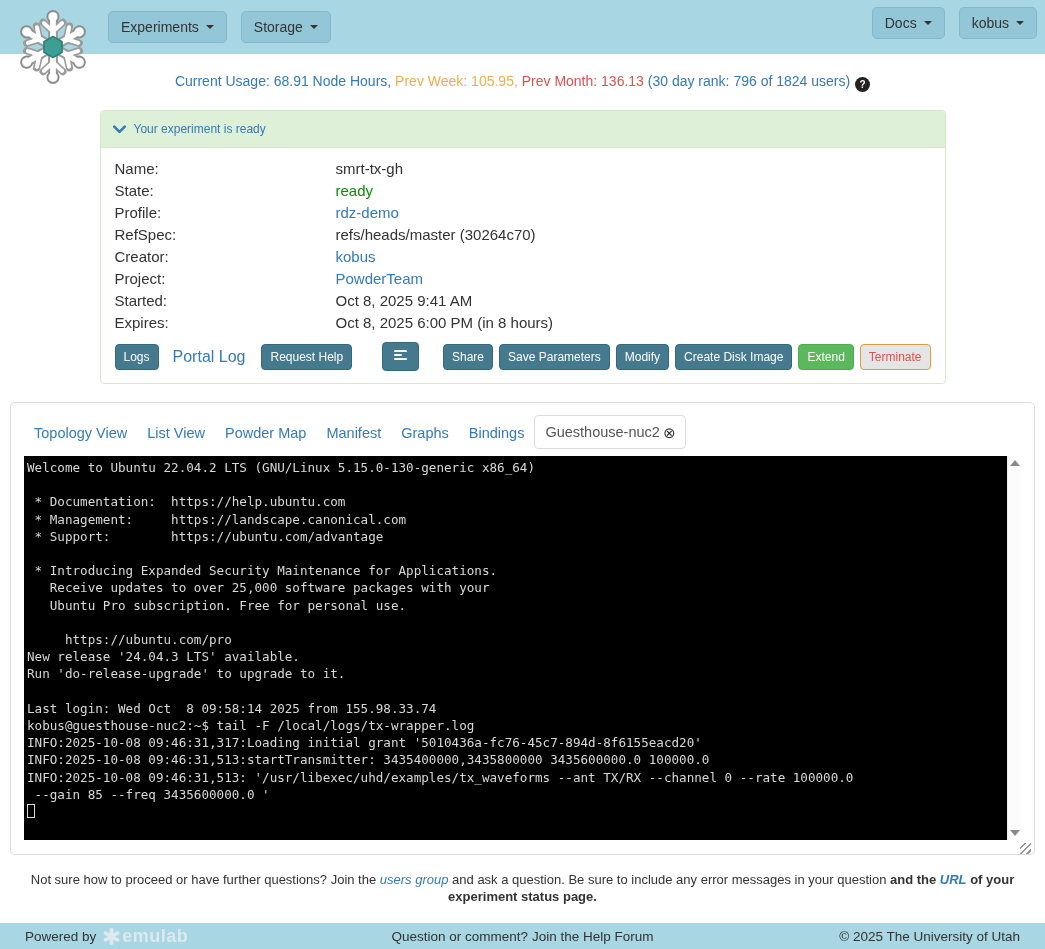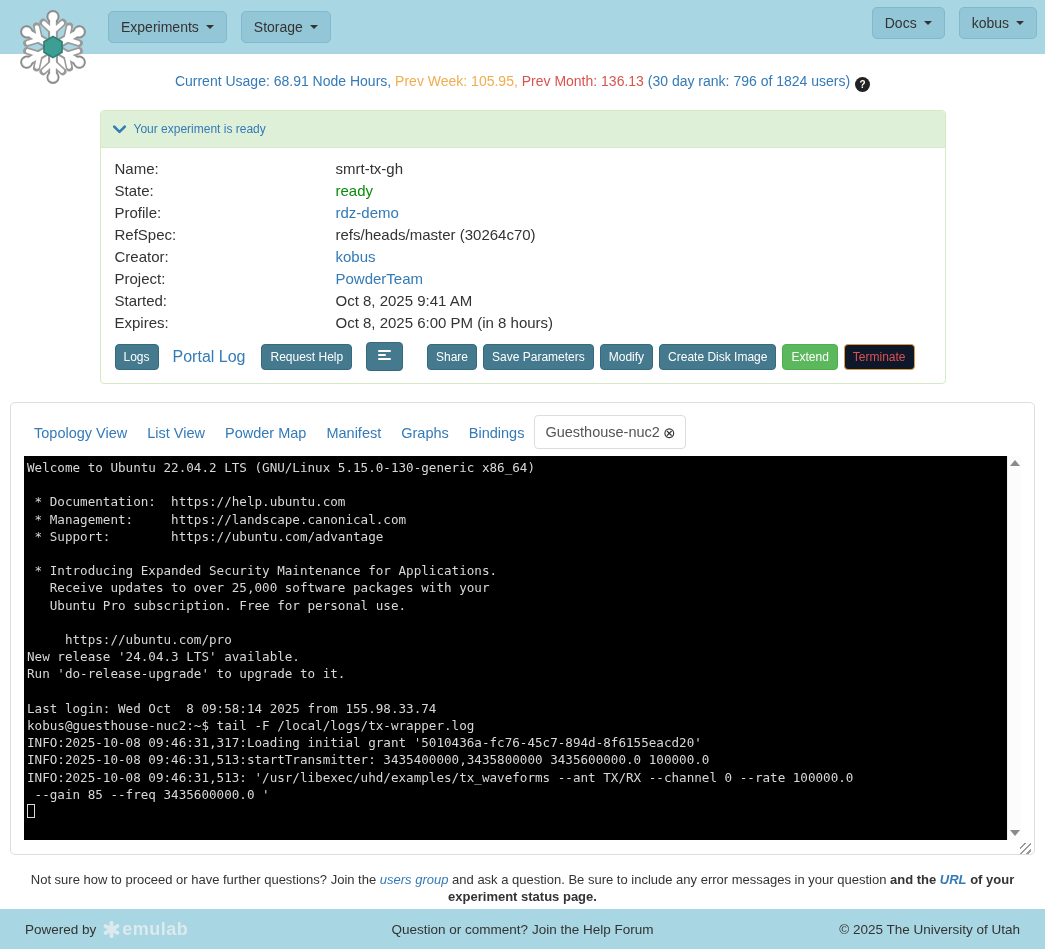--- a/index.html
+++ b/index.html
@@ -38,21 +38,21 @@
   .actions { display:flex; align-items:center; margin-top:8px; }
   .btn { background:#44798e; border:1px solid #35697e; border-radius:4px; color:#fff; font-size:12px;
          padding:5px 8px; margin-right:6px; cursor:pointer; white-space:nowrap; }
   .portal-log { color:#337ab7; font-size:16px; margin:0 16px 0 8px; cursor:pointer; }
   .actions-right { margin-left:auto; display:flex; align-items:center; }
   .btn.icon-btn { padding:5px 11px; margin-right:24px; }
   .bars { display:inline-block; }
   .bars span { display:block; height:2px; background:#fff; margin:2px 0; border-radius:1px; }
   .bars .b1 { width:13px; } .bars .b2 { width:8px; } .bars .b3 { width:13px; }
   .btn.green { background:#5cb85c; border-color:#4cae4c; }
-  .btn.orange { background:#0f172a; border-color:#e09b3a; color:#d9534f; margin-right:16px; }
+  .btn.orange { background:#e5e5e5; border-color:#e09b3a; color:#d9534f; margin-right:0; }
 
   
   .main-panel { width:1025px; margin:18px auto 0 auto; border:1px solid #ddd; border-radius:5px; background:#fff;
                 padding:12px 13px 14px 13px; }
   .tabs { display:flex; align-items:flex-end; font-size:14.5px; }
   .tab { color:#337ab7; padding:8px 10px; cursor:pointer; }
   .tab.active { color:#555; background:#fff; border:1px solid #ddd; border-radius:4px; display:flex; align-items:center; }
   .close-x { margin-left:3px; font-size:15px; color:#333; cursor:pointer; line-height:1; }
 
   .term-outer { margin-top:7px; position:relative; width:997px; }
@@ -67,21 +67,21 @@
   .tri-down { width:0; height:0; border-left:5px solid transparent; border-right:5px solid transparent; border-top:6px solid #8a8a8a; }
   .resize-handle { position:absolute; right:-10px; bottom:-14px; width:11px; height:11px;
     background:repeating-linear-gradient(135deg, transparent 0 3px, #999 3px 4.5px); cursor:nwse-resize; }
 
   
   .note { width:1000px; margin:16px auto 0 auto; text-align:center; font-size:13px; line-height:17px; color:#333; }
   .note a, .note .lnk { color:#337ab7; text-decoration:none; cursor:pointer;font-style:italic; }
   .note b .lnk { font-weight:bold; }
 
   
-  .bottombar { position:absolute; left:0; bottom:0; width:1045px; height:40px; background:#a8d6e2;
+  .bottombar { position:absolute; left:0; bottom:0; width:1045px; height:26px; background:#a8d6e2;
                display:flex; align-items:center; font-size:13.5px; padding:0 25px; }
   .powered { display:flex; align-items:center; }
   .emulab-logo { display:flex; align-items:center; margin-left:7px; color:#dce9ee; font-size:18px;
                  font-weight:bold; letter-spacing:0.5px; }
   .emulab-logo svg { margin-right:2px; }
   .bb-center { position:absolute; left:0; width:100%; text-align:center; pointer-events:none; }
   .bb-center span { pointer-events:auto; }
   .bb-right { margin-left:auto; }
 </style>
 </head>

